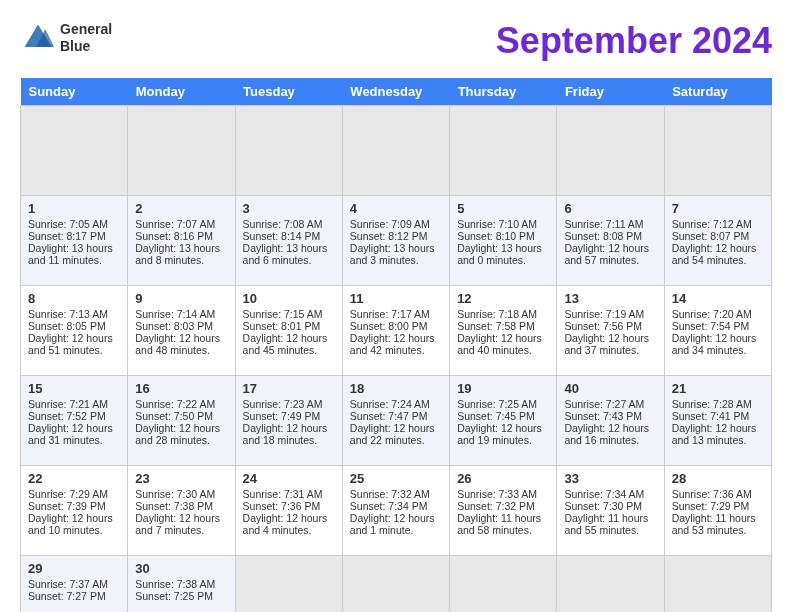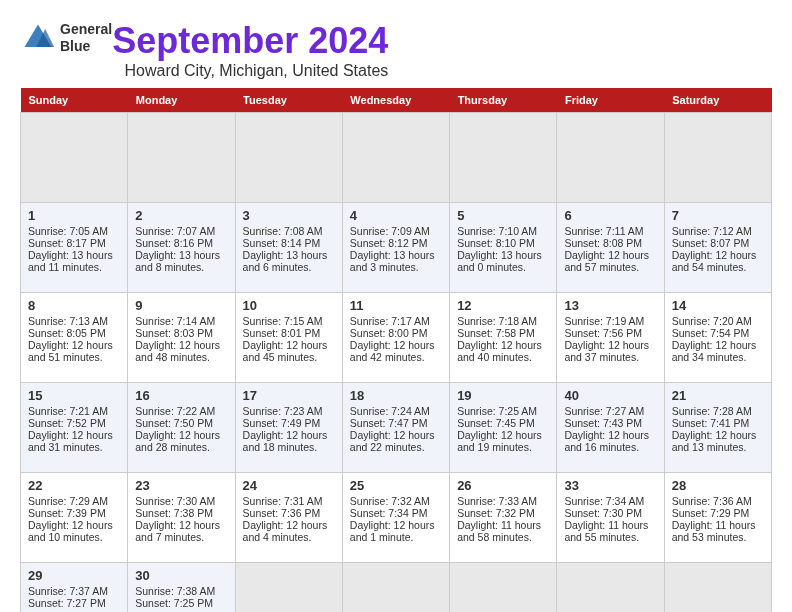--- a/index.html
+++ b/index.html
@@ -5,22 +5,23 @@
     * { margin: 0; padding: 0; box-sizing: border-box; }
     body {
       font-family: Arial, sans-serif;
       background: #fff;
       width: 792px;
       min-height: 612px;
       padding: 20px;
     }
     .header-section {
       display: flex;
+      justify-content: space-between;
       align-items: flex-start;
-      margin-bottom: 8px;
+      margin-bottom: 16px;
     }
     .logo {
       display: flex;
       align-items: center;
       gap: 4px;
     }
     .logo-text {
       font-size: 14px;
       font-weight: bold;
       color: #333;
@@ -41,25 +42,25 @@
     .location {
       font-size: 16px;
       color: #333;
     }
     table {
       width: 100%;
       border-collapse: collapse;
       table-layout: fixed;
     }
     th {
-      background-color: #b91c1c;
+      background-color: #3b82f6;
       color: white;
       text-align: left;
       padding: 6px 8px;
-      font-size: 11px;
+      font-size: 13px;
       font-weight: bold;
     }
     td {
       border: 1px solid #ccc;
       padding: 5px 7px;
       vertical-align: top;
       font-size: 10.5px;
       color: #333;
       height: 90px;
     }
@@ -88,21 +89,20 @@
       <polygon points="20,5 35,30 5,30" fill="#3d7ebf"></polygon>
       <polygon points="28,10 38,30 18,30" fill="#1a5a9a" opacity="0.7"></polygon>
     </svg>
     <div class="logo-text">
       <div>General</div>
       <div>Blue</div>
     </div>
   </div>
   <div class="title-section">
     <div class="month-year">September 2024</div>
-    <div class="location">Howard City, Michigan, United States</div>
   </div>
 </div>
 
 <table>
   <thead>
     <tr id="header-row">
         <th>Sunday</th>
         <th>Monday</th>
         <th>Tuesday</th>
         <th>Wednesday</th>

